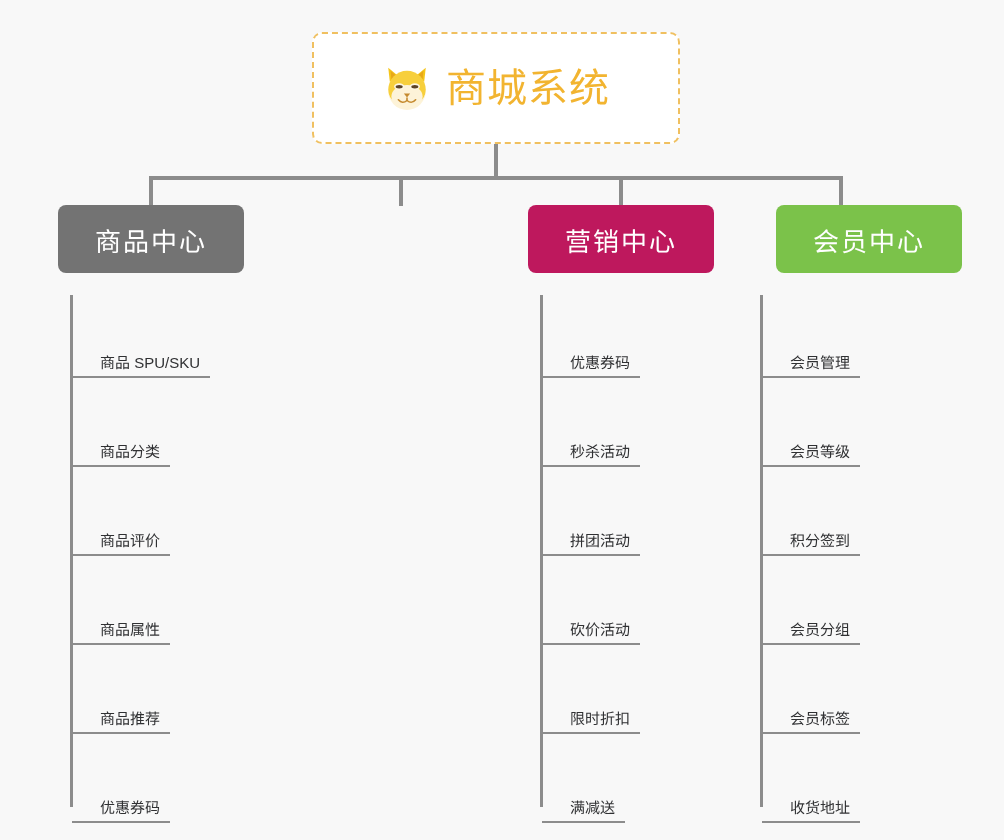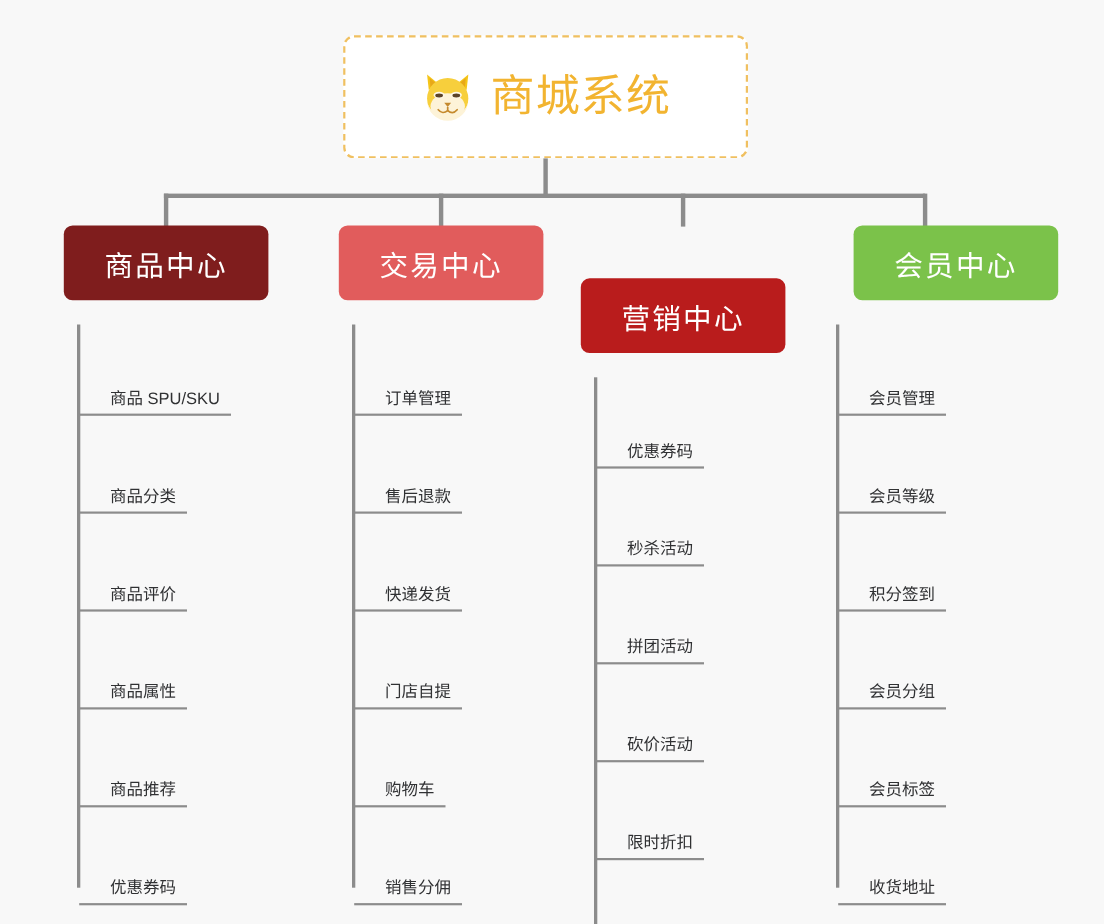--- a/index.html
+++ b/index.html
@@ -114,23 +114,23 @@
   .leaf-label {
     font-size: 15px;
     color: #303133;
     white-space: nowrap;
     padding: 0 10px 5px 28px;
     border-bottom: 2px solid #8c8c8c;
     line-height: 1.1;
     display: inline-block;
   }
 
-  .c-blue   { background: #7f1d1d; text-align: center; }
+  .c-blue   { background: #737373; text-align: center; }
   .c-red    { background: #e15c5c; }
-  .c-orange { background: #b91c1c; margin-top: 48px; }
+  .c-orange { background: #be185d; }
   .c-green  { background: #7bc24a; }
 </style>
 </head>
 <body>
 
 <div id="mindmap">
 
   <div class="root-node">
     <svg class="root-icon" viewBox="0 0 64 64" aria-hidden="true">
       <path d="M8 6 L10 24 L20 16 Z" fill="#f5c518"></path>
@@ -181,46 +181,20 @@
         </div>
       <div class="leaf">
           <span class="leaf-label">商品推荐</span>
         </div>
       <div class="leaf">
           <span class="leaf-label">优惠券码</span>
         </div>
     </div>
   </div>
 
-  <div class="column col-1">
-    <div class="cat-header c-red">
-      <span>交易中心</span>
-    </div>
-    <div class="leaf-wrap">
-      <div class="spine"></div>
-      <div class="leaf">
-          <span class="leaf-label">订单管理</span>
-        </div>
-      <div class="leaf">
-          <span class="leaf-label">售后退款</span>
-        </div>
-      <div class="leaf">
-          <span class="leaf-label">快递发货</span>
-        </div>
-      <div class="leaf">
-          <span class="leaf-label">门店自提</span>
-        </div>
-      <div class="leaf">
-          <span class="leaf-label">购物车</span>
-        </div>
-      <div class="leaf">
-          <span class="leaf-label">销售分佣</span>
-        </div>
-    </div>
-  </div>
 
   <div class="column col-2">
     <div class="cat-header c-orange">
       <span>营销中心</span>
     </div>
     <div class="leaf-wrap">
       <div class="spine"></div>
       <div class="leaf">
           <span class="leaf-label">优惠券码</span>
         </div>

